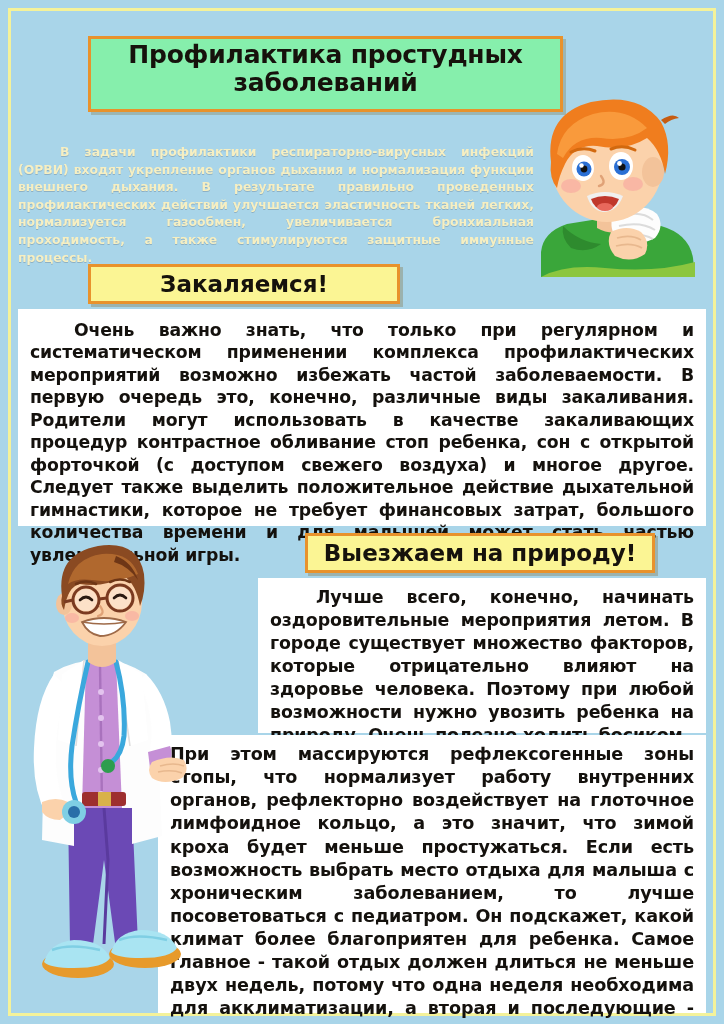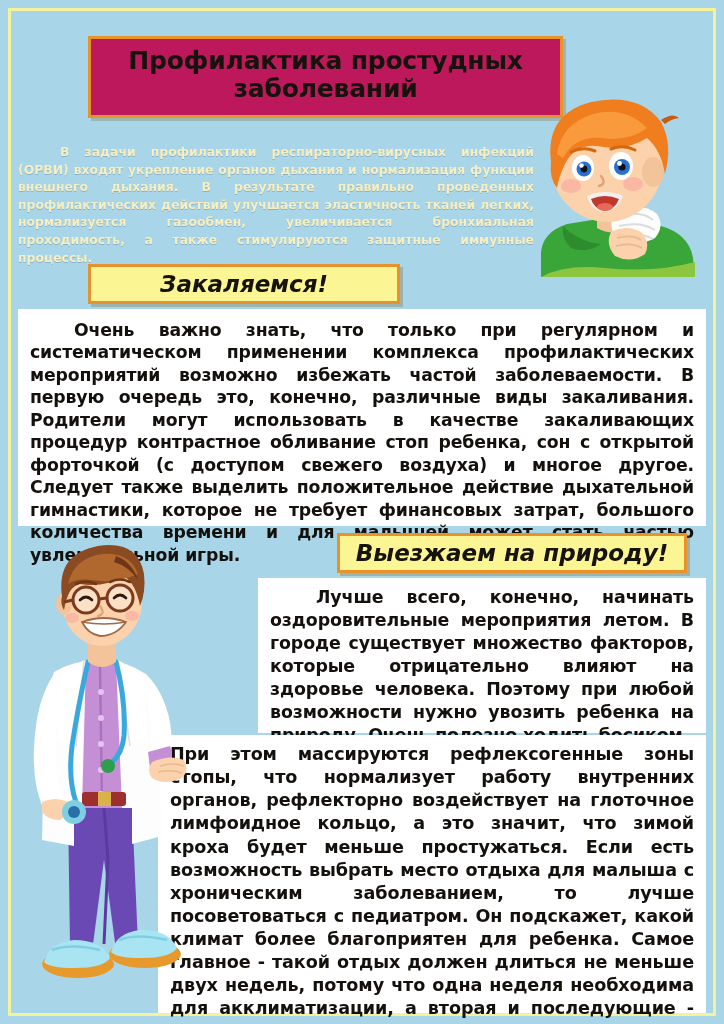--- a/index.html
+++ b/index.html
@@ -34,22 +34,22 @@
     background: #a9d5e9;
     box-sizing: border-box;
   }
 
   
   .title-box {
     position: absolute;
     left: 88px;
     top: 36px;
     width: 475px;
-    padding: 8px 14px 12px 14px;
-    background: #be185d;
+    padding: 2px 14px 12px 14px;
+    background: #86efac;
     border: 3px solid #e8922c;
     box-sizing: border-box;
     box-shadow: 3px 3px 0 rgba(120,90,20,0.25);
     z-index: 4;
   }
   .title-text {
     font-family: "DejaVu Sans", sans-serif;
     font-weight: 700;
     font-size: 25px;
     line-height: 1.12;
@@ -79,42 +79,40 @@
   .heading-box {
     position: absolute;
     background: #fbf594;
     border: 3px solid #e8922c;
     box-sizing: border-box;
     box-shadow: 3px 3px 0 rgba(120,90,20,0.28);
     z-index: 5;
     display: flex;
     align-items: center;
     justify-content: center;
-    font-style: italic;
   }
   .heading-text {
     font-family: "DejaVu Sans", sans-serif;
     font-weight: 700;
     font-size: 23px;
     color: #16120c;
     line-height: 1;
     white-space: nowrap;
   }
   #heading-harden {
     left: 88px;
     top: 264px;
     width: 312px;
     height: 40px;
   }
   #heading-nature {
     left: 305px;
     top: 533px;
     width: 350px;
     height: 40px;
-    margin-left: 32px;
   }
 
   
   .panel {
     position: absolute;
     background: #ffffff;
     z-index: 3;
     box-sizing: border-box;
   }
   .panel p {

